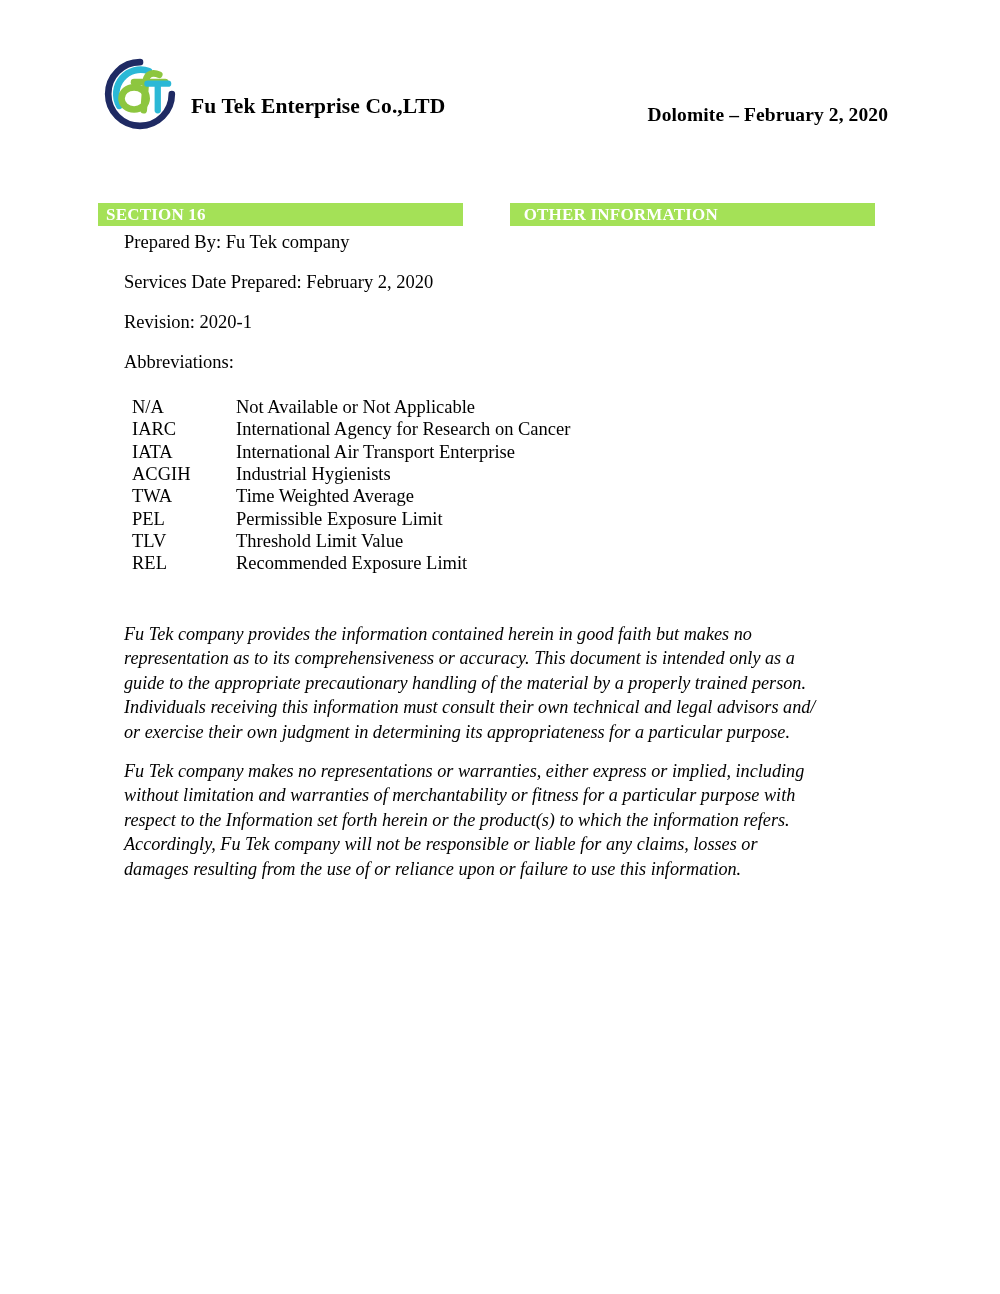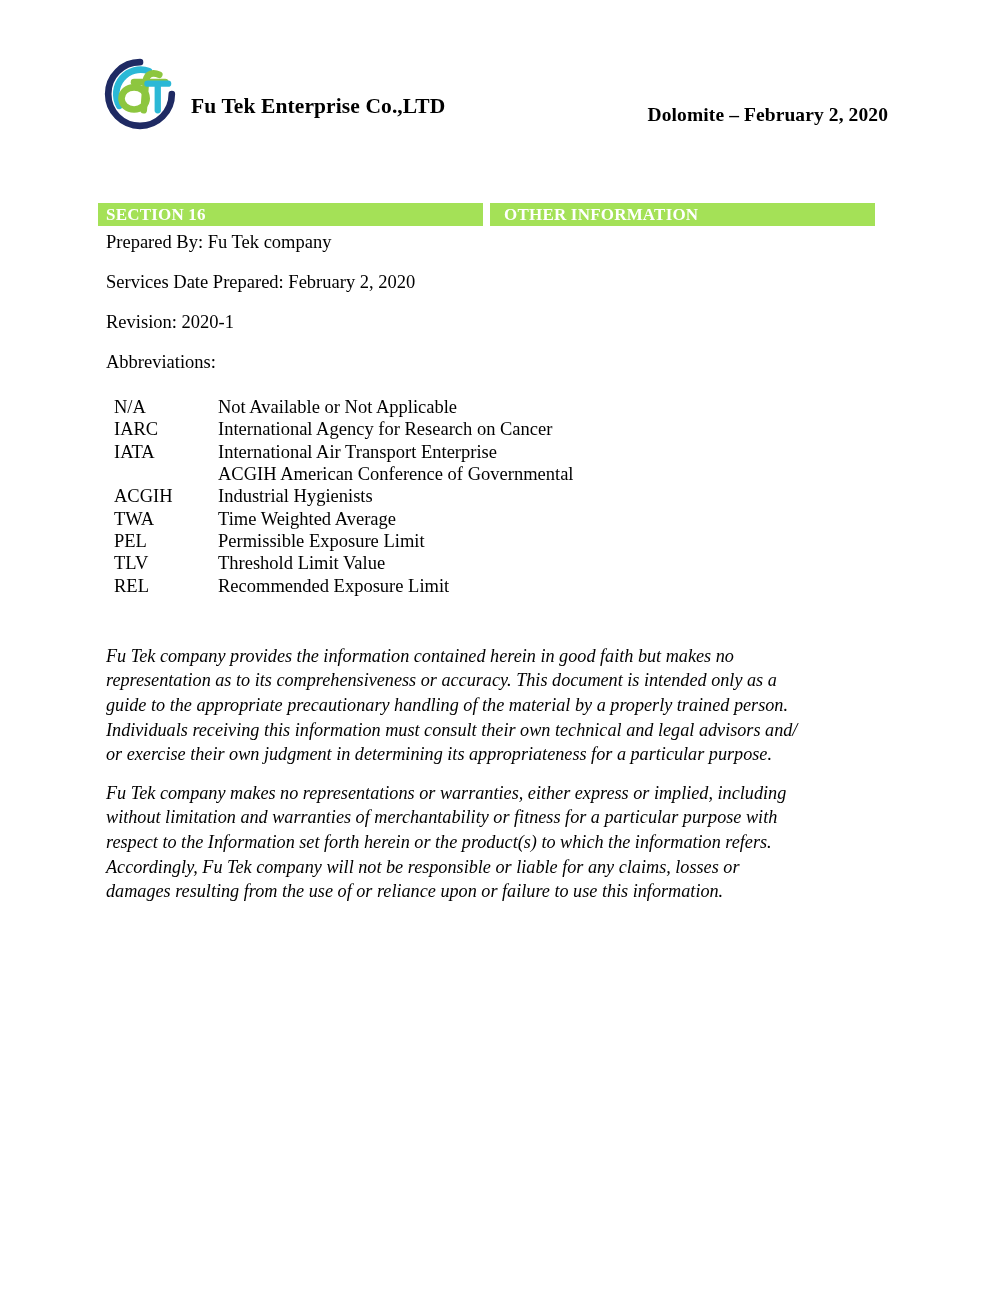--- a/index.html
+++ b/index.html
@@ -70,20 +70,21 @@
   
   .section-banner {
     position: absolute;
     left: 98px;
     top: 203px;
     width: 777px;
     height: 23px;
     display: flex;
     align-items: flex-end;
     background: transparent;
+    gap: 20px;
   }
   .banner-cell {
     background: #a4e157;
     height: 23px;
     display: flex;
     align-items: center;
     box-sizing: border-box;
   }
   .banner-cell.left {
     width: 385px;
@@ -102,21 +103,21 @@
     font-size: 17px;
     font-weight: bold;
     letter-spacing: 0.2px;
     line-height: 1;
     white-space: nowrap;
   }
 
   
   .doc-body {
     position: absolute;
-    left: 106px;
+    left: 124px;
     top: 233px;
     width: 768px;
   }
 
   .meta-line {
     font-size: 18.5px;
     line-height: 1.05;
     margin: 0 0 20.5px 0;
     white-space: nowrap;
   }
@@ -213,24 +214,20 @@
         </tr>
         <tr>
           <td class="term">IARC</td>
           <td class="def">International Agency for Research on Cancer</td>
         </tr>
         <tr>
           <td class="term">IATA</td>
           <td class="def">International Air Transport Enterprise</td>
         </tr>
         <tr>
-          <td class="term"></td>
-          <td class="def">ACGIH American Conference of Governmental</td>
-        </tr>
-        <tr>
           <td class="term">ACGIH</td>
           <td class="def">Industrial Hygienists</td>
         </tr>
         <tr>
           <td class="term">TWA</td>
           <td class="def">Time Weighted Average</td>
         </tr>
         <tr>
           <td class="term">PEL</td>
           <td class="def">Permissible Exposure Limit</td>

